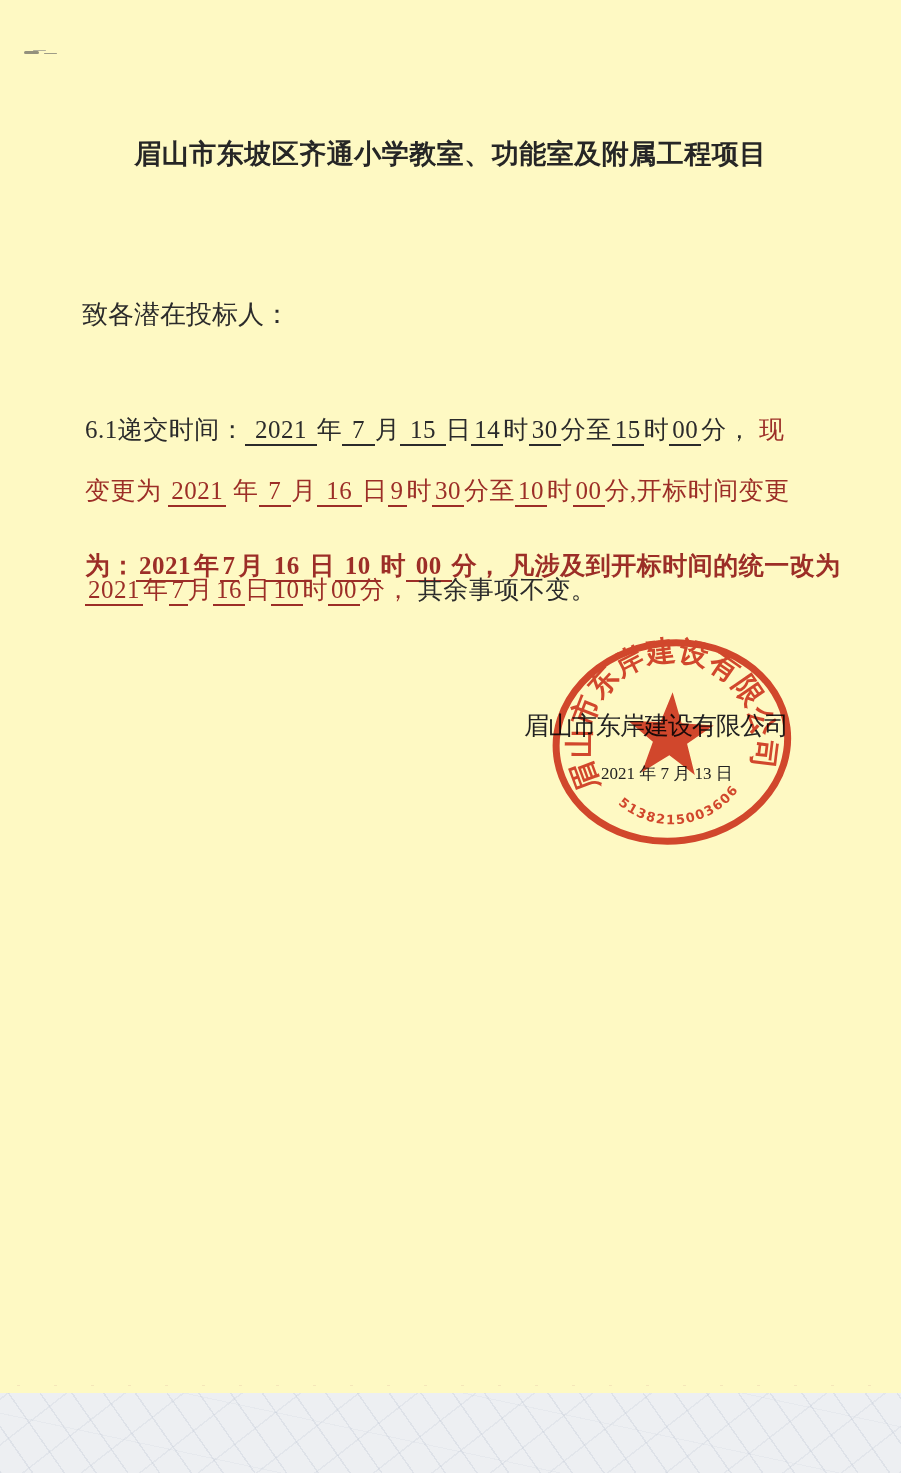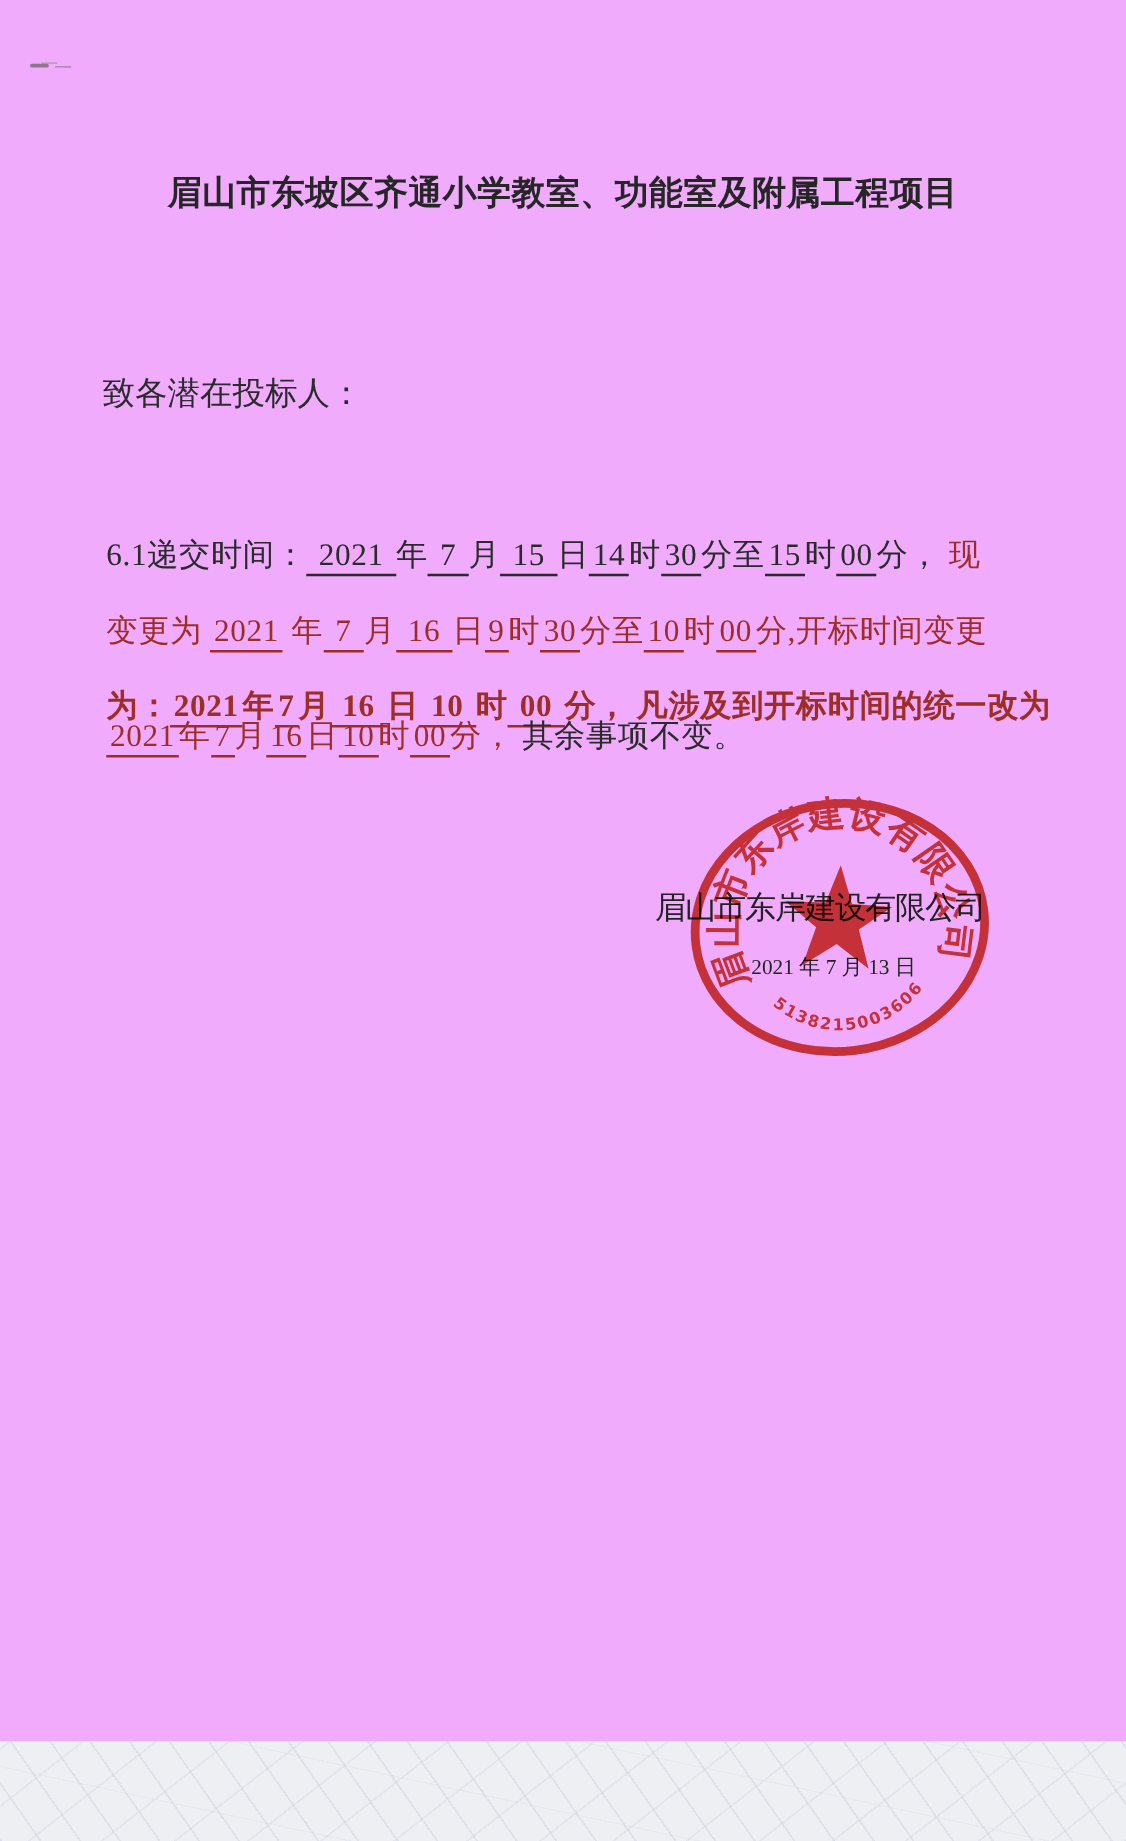--- a/index.html
+++ b/index.html
@@ -1,20 +1,20 @@
 <!DOCTYPE html>
 <html><head>
 <meta charset="utf-8">
 <style>
   html, body { margin: 0; padding: 0; background: #ffffff; }
   .page {
     position: relative;
     width: 901px;
     height: 1473px;
-    background: #f0abfc;
+    background: #fef9c3;
     overflow: hidden;
     font-family: "Liberation Serif", serif;
     color: #2b2b2b;
   }
   .doc-title {
     position: absolute;
     left: 0; right: 0;
     text-align: center;
     font-family: "Liberation Sans", sans-serif;
     font-weight: 700;
@@ -33,22 +33,22 @@
   }
   .p-line {
     position: absolute;
     left: 85px;
     font-size: 25px;
     line-height: 34px;
     white-space: pre;
     letter-spacing: 0.5px;
   }
   .p-intro    { top: 366px; left: 136px; letter-spacing: -0.5px; }
-  .p-clause   { top: 428px; }
-  .p-change1  { top: 489px; text-align: right; }
+  .p-clause   { top: 413px; }
+  .p-change1  { top: 474px; text-align: right; }
   .p-change2  { top: 549px; font-weight: bold; }
   .p-change3  { top: 573px; }
   .seg.red { color: #9c2e27; }
   .seg.u {
     border-bottom: 2px solid currentColor;
     padding: 0 3px 1px 3px;
   }
   .sig-company {
     position: absolute;
     left: 524px; top: 709px;

